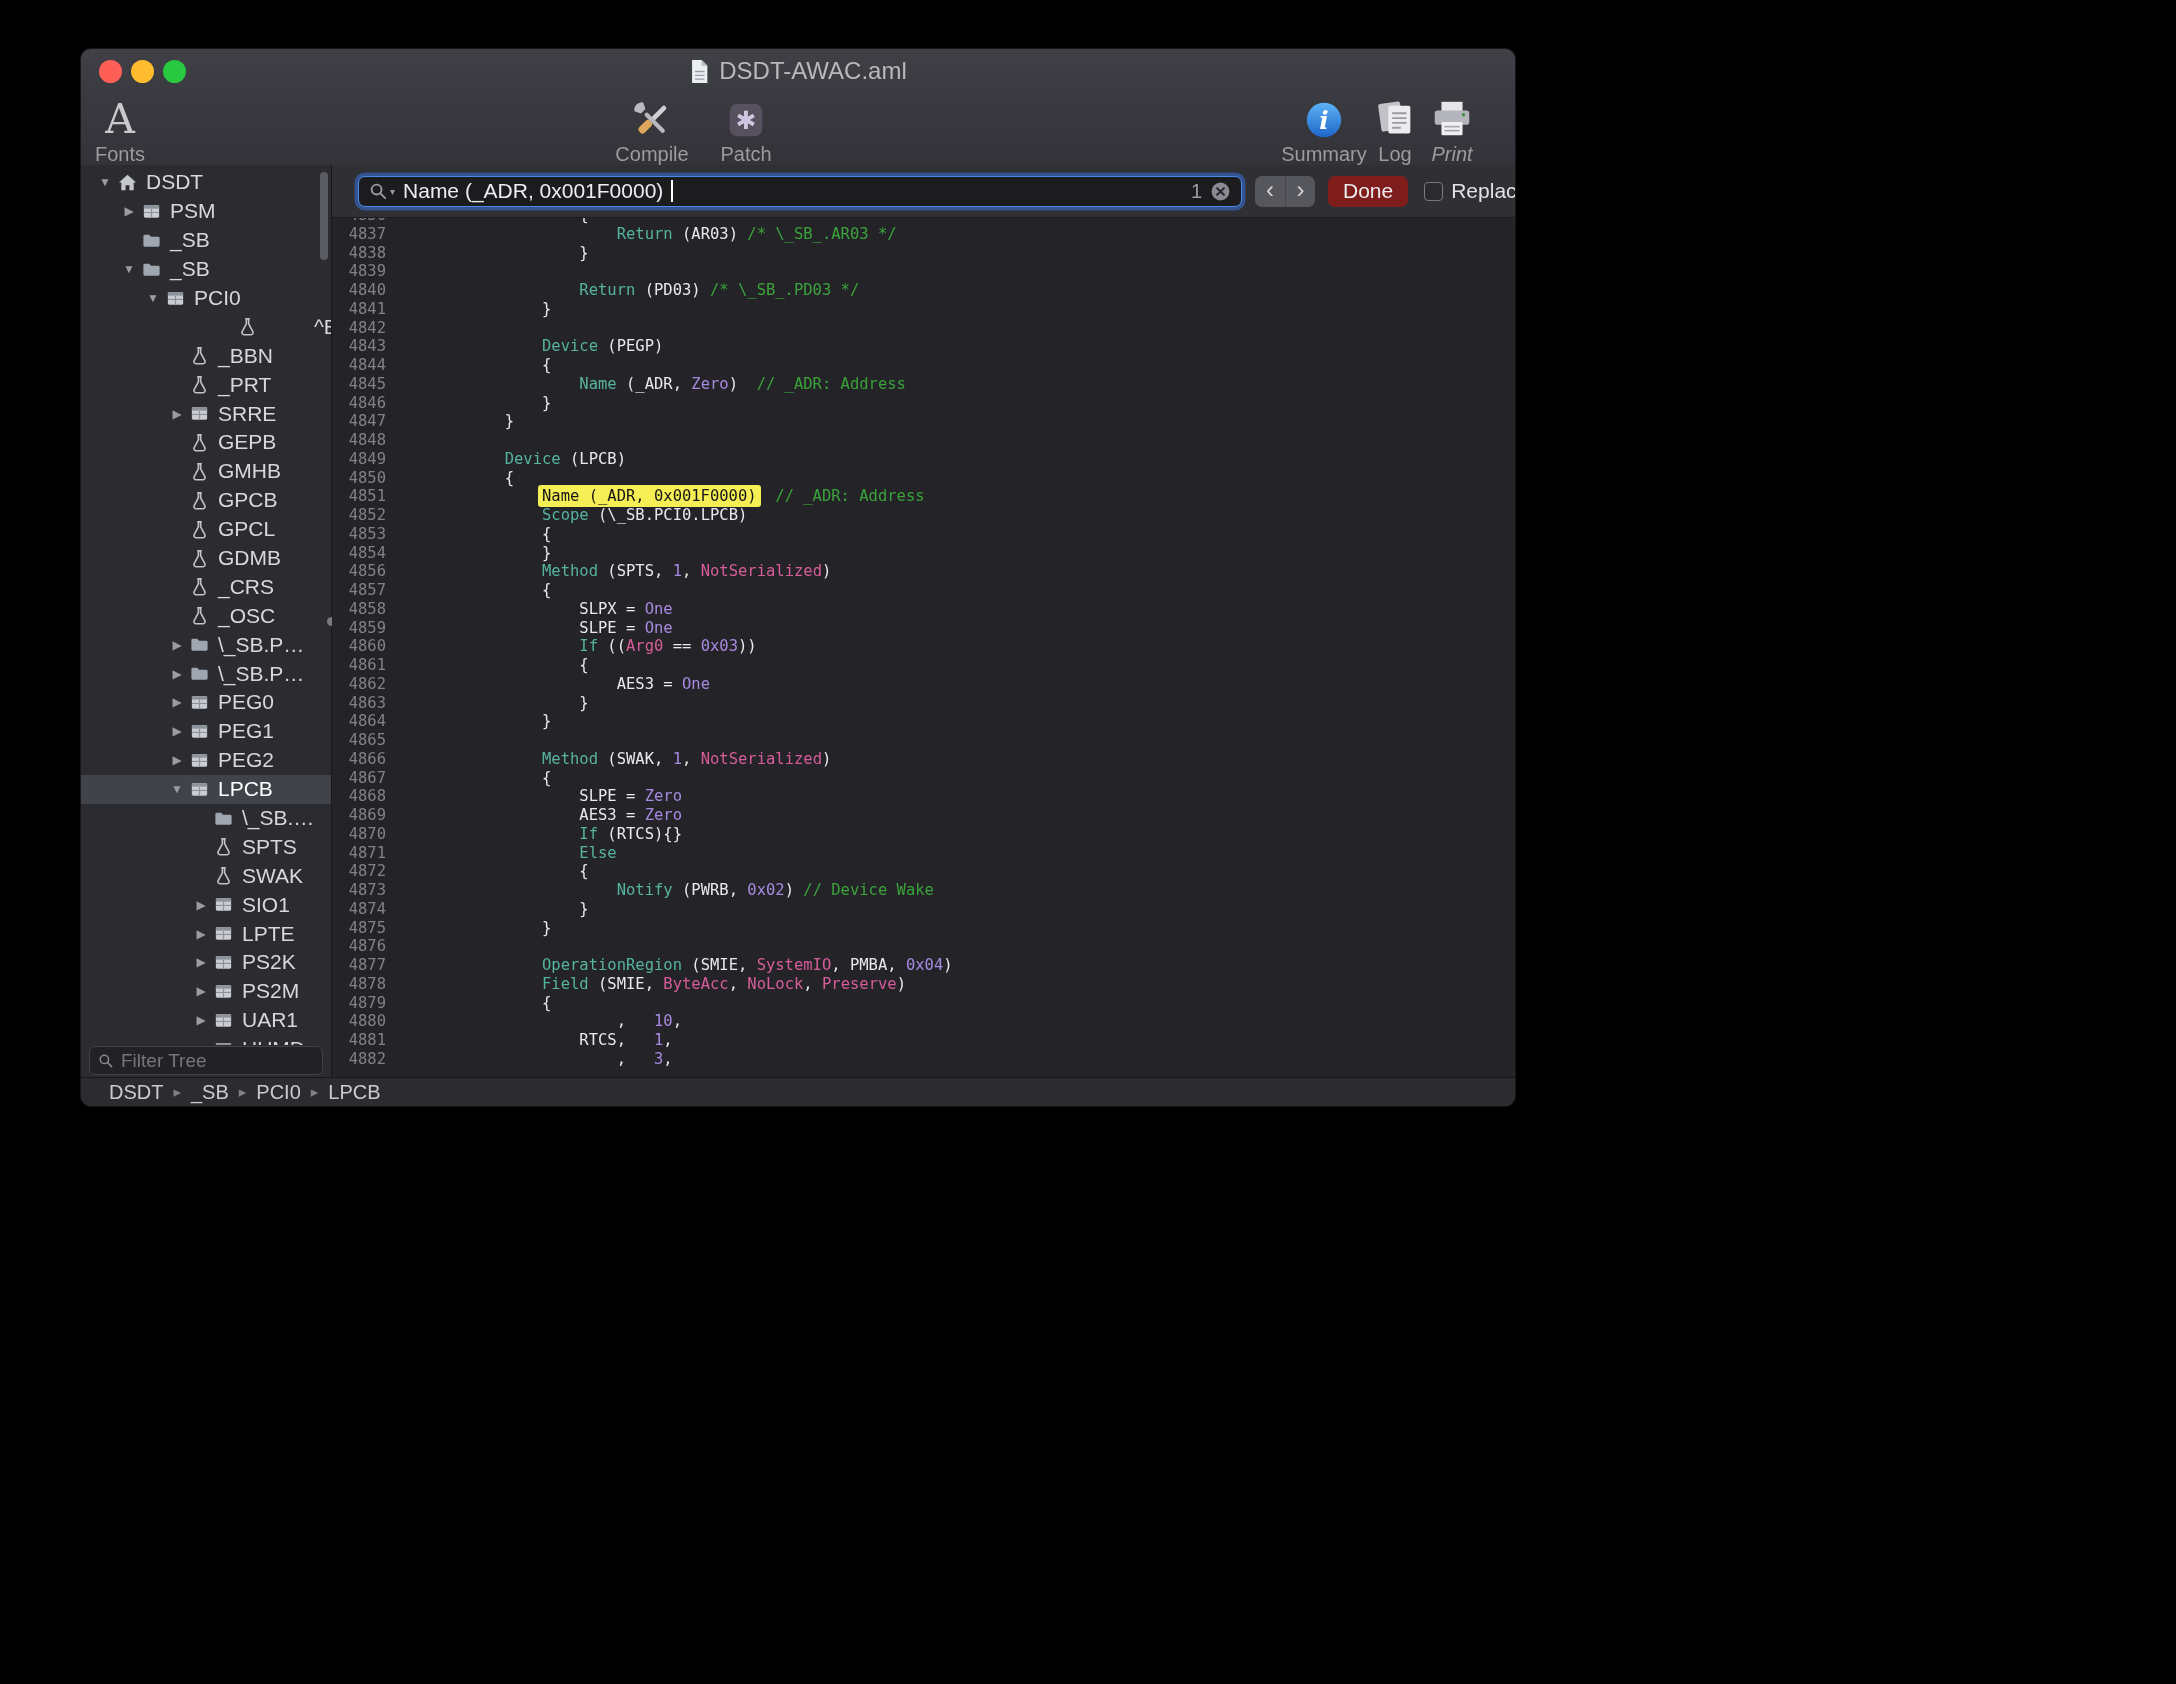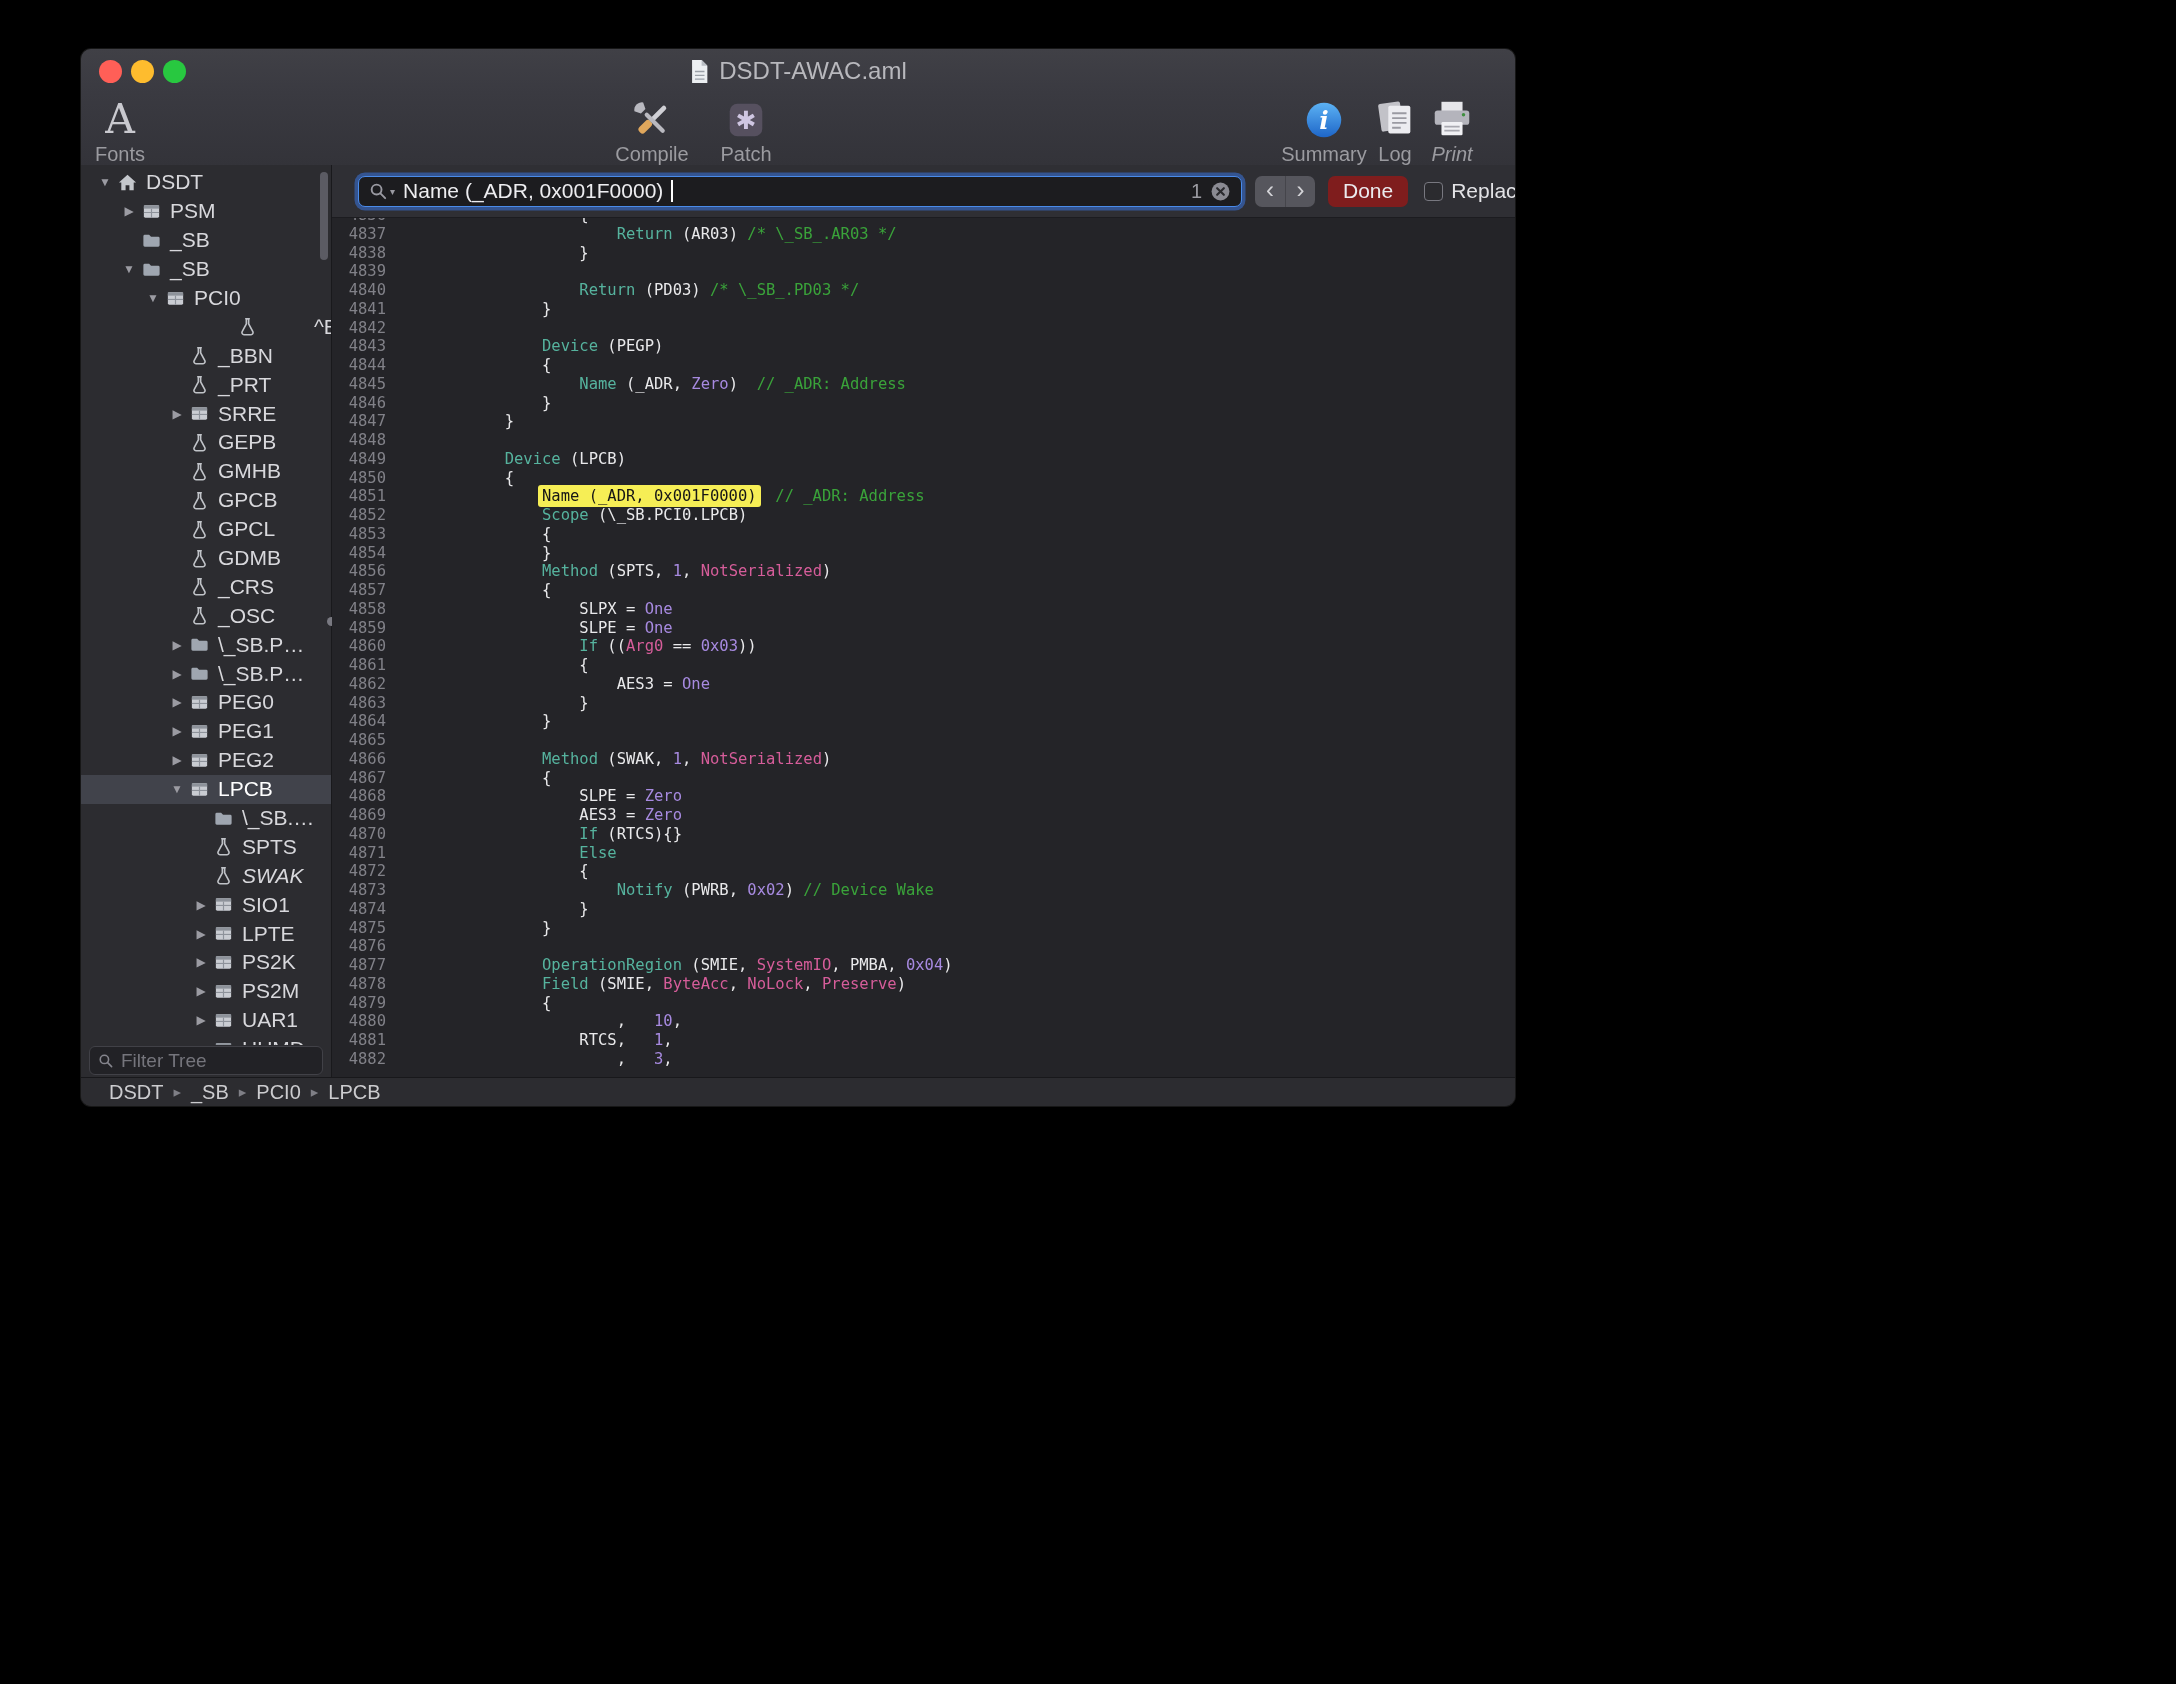--- a/index.html
+++ b/index.html
@@ -405,21 +405,21 @@
           </div>
           <div class="tree-row" style="padding-left: 110px;">
             <span class="disc"></span>
             <span class="ticon">
               <svg viewBox="0 0 22 22">
                 <path d="M9.2 3 h3.6 M9.8 3.6 v4.6 l-4.4 8.2 a2.2 2.2 0 0 0 1.9 3.2 h7.4 a2.2 2.2 0 0 0 1.9 -3.2 l-4.4 -8.2 v-4.6" fill="none" stroke="#c0c3c8" stroke-width="1.7" stroke-linecap="round" stroke-linejoin="round"></path>
               </svg>
             </span>
             <span class="tlabel">SPTS</span>
           </div>
-          <div class="tree-row" style="padding-left: 110px; font-style: italic;">
+          <div class="tree-row" style="padding-left: 110px;">
             <span class="disc"></span>
             <span class="ticon">
               <svg viewBox="0 0 22 22">
                 <path d="M9.2 3 h3.6 M9.8 3.6 v4.6 l-4.4 8.2 a2.2 2.2 0 0 0 1.9 3.2 h7.4 a2.2 2.2 0 0 0 1.9 -3.2 l-4.4 -8.2 v-4.6" fill="none" stroke="#c0c3c8" stroke-width="1.7" stroke-linecap="round" stroke-linejoin="round"></path>
               </svg>
             </span>
             <span class="tlabel">SWAK</span>
           </div>
           <div class="tree-row" style="padding-left: 110px;">
             <span class="disc">▶</span>

